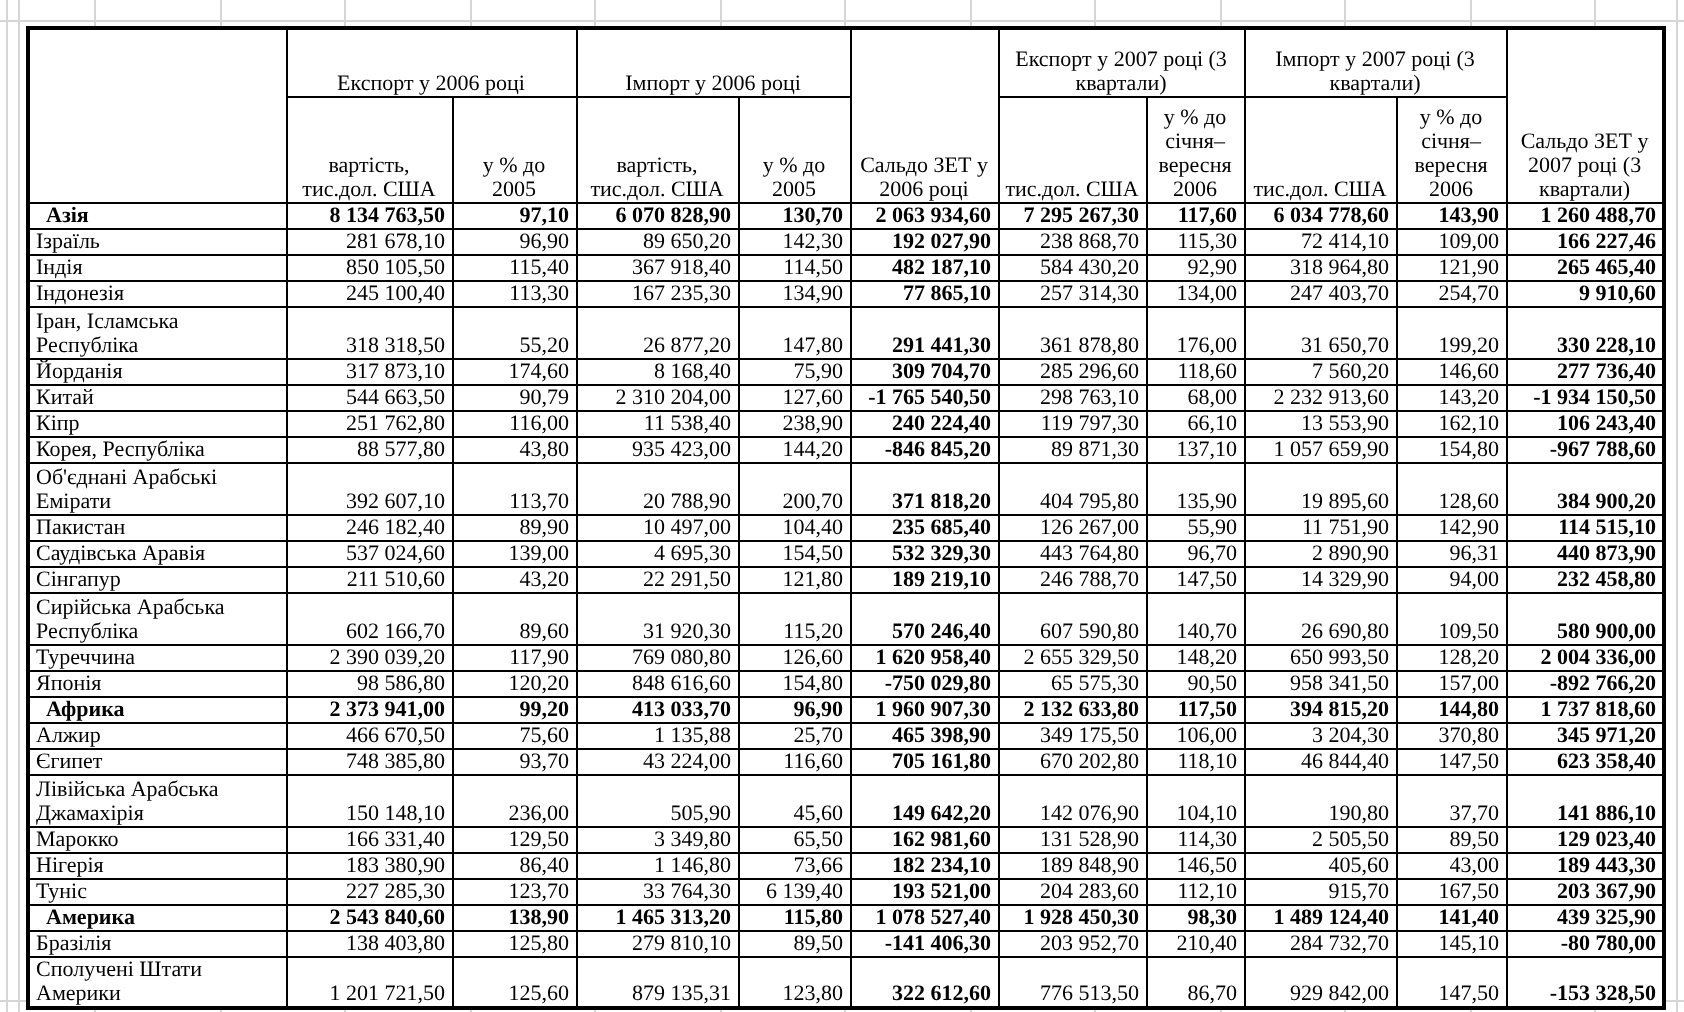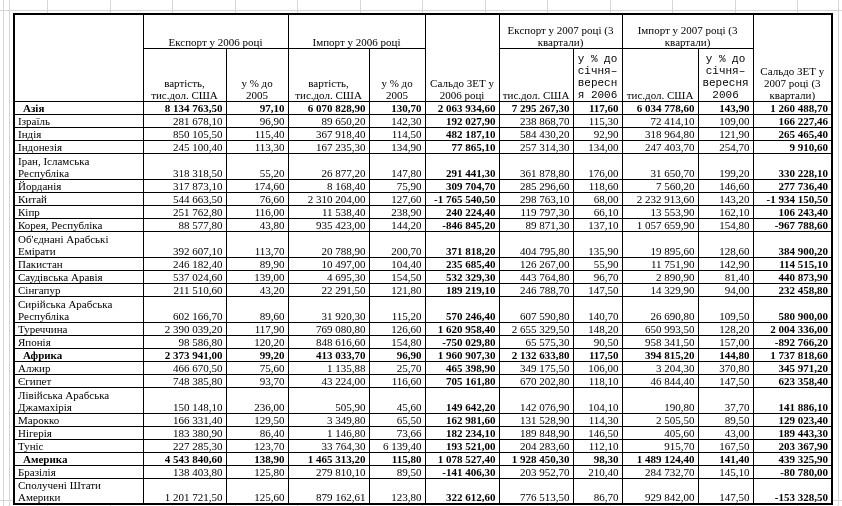--- a/index.html
+++ b/index.html
@@ -29,21 +29,21 @@
     overflow:hidden;
     font-weight:normal;
   }
   .tbl{border:2px solid var(--border);}
   thead th{
     text-align:center;vertical-align:bottom;
     line-height:12px;padding-bottom:2px;
   }
   thead tr.group-row{height:34px;}
   thead tr.sub-row{height:53px;}
-  th.wrapbreak{overflow-wrap:anywhere;font-family:Liberation Mono, monospace;}
+  th.wrapbreak{overflow-wrap:anywhere;}
   tbody tr{height:13px;}
   tbody tr.tall{height:26px;margin-top:44px;}
   tbody td{line-height:12px;vertical-align:middle;white-space:nowrap;}
   tbody tr.tall td{vertical-align:bottom;white-space:normal;}
   td.region{text-align:left;}
   td.num{text-align:right;}
   td.saldo{font-weight:bold;text-align:right;}
   tr.boldrow td{font-weight:bold;}
   tr.boldrow td.region{padding-left:8px;}
 </style>
@@ -194,21 +194,21 @@
           <td class="num saldo">309 704,70</td>
           <td class="num">285 296,60</td>
           <td class="num">118,60</td>
           <td class="num">7 560,20</td>
           <td class="num">146,60</td>
           <td class="num saldo">277 736,40</td>
         </tr>
         <tr>
           <td class="region">Китай</td>
           <td class="num">544 663,50</td>
-          <td class="num">76,60</td>
+          <td class="num">90,79</td>
           <td class="num">2 310 204,00</td>
           <td class="num">127,60</td>
           <td class="num saldo">-1 765 540,50</td>
           <td class="num">298 763,10</td>
           <td class="num">68,00</td>
           <td class="num">2 232 913,60</td>
           <td class="num">143,20</td>
           <td class="num saldo">-1 934 150,50</td>
         </tr>
         <tr>
@@ -266,21 +266,21 @@
         <tr>
           <td class="region">Саудівська Аравія</td>
           <td class="num">537 024,60</td>
           <td class="num">139,00</td>
           <td class="num">4 695,30</td>
           <td class="num">154,50</td>
           <td class="num saldo">532 329,30</td>
           <td class="num">443 764,80</td>
           <td class="num">96,70</td>
           <td class="num">2 890,90</td>
-          <td class="num">81,40</td>
+          <td class="num">96,31</td>
           <td class="num saldo">440 873,90</td>
         </tr>
         <tr>
           <td class="region">Сінгапур</td>
           <td class="num">211 510,60</td>
           <td class="num">43,20</td>
           <td class="num">22 291,50</td>
           <td class="num">121,80</td>
           <td class="num saldo">189 219,10</td>
           <td class="num">246 788,70</td>
@@ -414,21 +414,21 @@
           <td class="num">6 139,40</td>
           <td class="num saldo">193 521,00</td>
           <td class="num">204 283,60</td>
           <td class="num">112,10</td>
           <td class="num">915,70</td>
           <td class="num">167,50</td>
           <td class="num saldo">203 367,90</td>
         </tr>
         <tr class="boldrow">
           <td class="region">Америка</td>
-          <td class="num">4 543 840,60</td>
+          <td class="num">2 543 840,60</td>
           <td class="num">138,90</td>
           <td class="num">1 465 313,20</td>
           <td class="num">115,80</td>
           <td class="num saldo">1 078 527,40</td>
           <td class="num">1 928 450,30</td>
           <td class="num">98,30</td>
           <td class="num">1 489 124,40</td>
           <td class="num">141,40</td>
           <td class="num saldo">439 325,90</td>
         </tr>
@@ -442,21 +442,21 @@
           <td class="num">203 952,70</td>
           <td class="num">210,40</td>
           <td class="num">284 732,70</td>
           <td class="num">145,10</td>
           <td class="num saldo">-80 780,00</td>
         </tr>
         <tr class="tall">
           <td class="region">Сполучені Штати Америки</td>
           <td class="num">1 201 721,50</td>
           <td class="num">125,60</td>
-          <td class="num">879 162,61</td>
+          <td class="num">879 135,31</td>
           <td class="num">123,80</td>
           <td class="num saldo">322 612,60</td>
           <td class="num">776 513,50</td>
           <td class="num">86,70</td>
           <td class="num">929 842,00</td>
           <td class="num">147,50</td>
           <td class="num saldo">-153 328,50</td>
         </tr>
       </tbody>
   </table>

